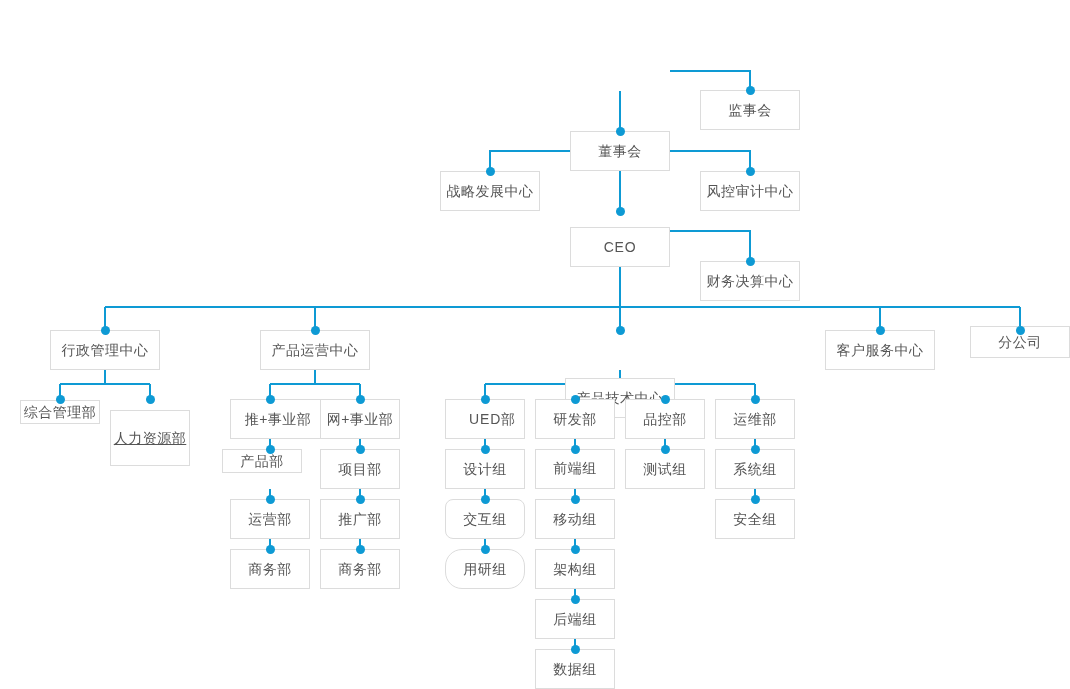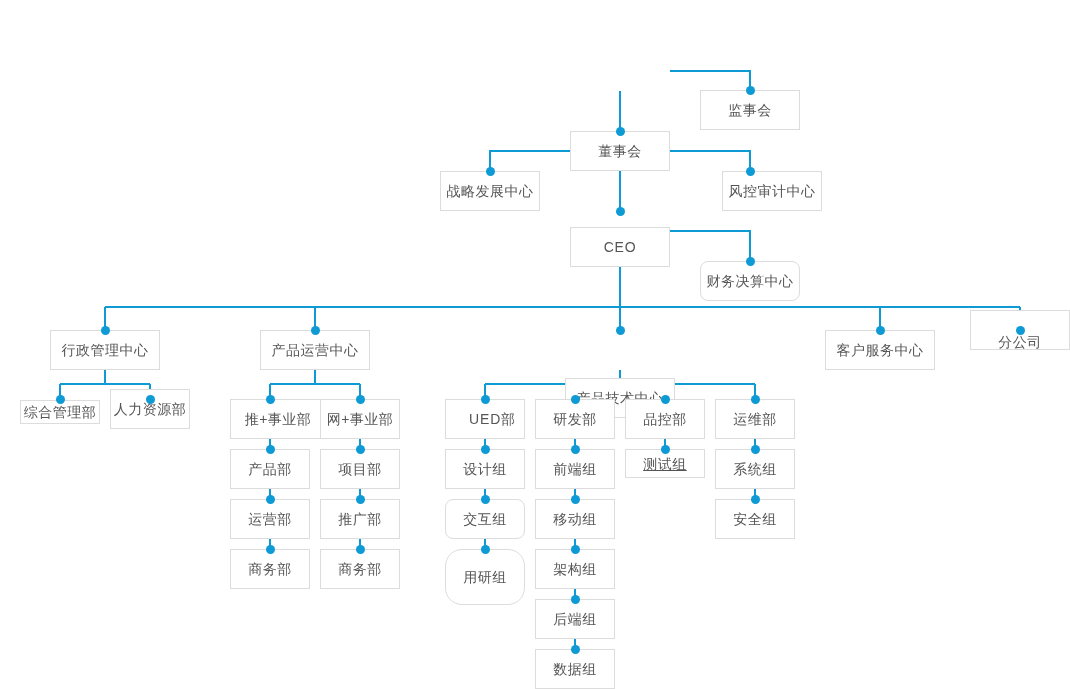--- a/index.html
+++ b/index.html
@@ -110,65 +110,65 @@
     </div>
     <span class="node-dot" style="left: 745.5px; top: 85.5px; background: rgb(14, 154, 212);"></span>
     <div class="org-node" style="left: 570px; top: 131px; width: 100px; height: 40px;">
       <span>董事会</span>
     </div>
     <span class="node-dot" style="left: 615.5px; top: 126.5px; background: rgb(14, 154, 212);"></span>
     <div class="org-node" style="left: 440px; top: 171px; width: 100px; height: 40px;">
       <span>战略发展中心</span>
     </div>
     <span class="node-dot" style="left: 485.5px; top: 166.5px; background: rgb(14, 154, 212);"></span>
-    <div class="org-node" style="left: 700px; top: 171px; width: 100px; height: 40px; margin-left: 22px;">
+    <div class="org-node" style="left: 700px; top: 171px; width: 100px; height: 40px;">
       <span>风控审计中心</span>
     </div>
     <span class="node-dot" style="left: 745.5px; top: 166.5px; background: rgb(14, 154, 212);"></span>
     <div class="org-node latin" style="left: 570px; top: 211px; width: 100px; height: 40px; margin-top: 16px;">
       <span>CEO</span>
     </div>
     <span class="node-dot" style="left: 615.5px; top: 206.5px; background: rgb(14, 154, 212);"></span>
-    <div class="org-node" style="left: 700px; top: 261px; width: 100px; height: 40px; border-radius: 8px;">
+    <div class="org-node" style="left: 700px; top: 261px; width: 100px; height: 40px;">
       <span>财务决算中心</span>
     </div>
     <span class="node-dot" style="left: 745.5px; top: 256.5px; background: rgb(14, 154, 212);"></span>
     <div class="org-node" style="left: 50px; top: 330px; width: 110px; height: 40px;">
       <span>行政管理中心</span>
     </div>
     <span class="node-dot" style="left: 100.5px; top: 325.5px; background: rgb(14, 154, 212);"></span>
     <div class="org-node" style="left: 260px; top: 330px; width: 110px; height: 40px;">
       <span>产品运营中心</span>
     </div>
     <span class="node-dot" style="left: 310.5px; top: 325.5px; background: rgb(14, 154, 212);"></span>
     <div class="org-node" style="left: 565px; top: 330px; width: 110px; height: 40px; margin-top: 48px;">
       <span>产品技术中心</span>
     </div>
     <span class="node-dot" style="left: 615.5px; top: 325.5px; background: rgb(14, 154, 212);"></span>
     <div class="org-node" style="left: 825px; top: 330px; width: 110px; height: 40px;">
       <span>客户服务中心</span>
     </div>
     <span class="node-dot" style="left: 875.5px; top: 325.5px; background: rgb(14, 154, 212);"></span>
-    <div class="org-node" style="left: 970px; top: 310px; width: 100px; height: 40px; align-items: flex-end;">
+    <div class="org-node" style="left: 970px; top: 326px; width: 100px; height: 32px;">
       <span>分公司</span>
     </div>
     <span class="node-dot" style="left: 1015.5px; top: 325.5px; background: rgb(14, 154, 212);"></span>
     <div class="org-node" style="left: 20px; top: 400px; width: 80px; height: 24px;">
       <span>综合管理部</span>
     </div>
     <span class="node-dot" style="left: 55.5px; top: 394.5px; background: rgb(14, 154, 212);"></span>
-    <div class="org-node" style="left: 110px; top: 389px; width: 80px; height: 40px;">
+    <div class="org-node" style="left: 110px; top: 410px; width: 80px; height: 56px; text-decoration: underline;">
       <span>人力资源部</span>
     </div>
     <span class="node-dot" style="left: 145.5px; top: 394.5px; background: rgb(14, 154, 212);"></span>
     <div class="org-node" style="left: 230px; top: 399px; width: 96px; height: 40px;">
       <span>推+事业部</span>
     </div>
     <span class="node-dot" style="left: 265.5px; top: 394.5px; background: rgb(14, 154, 212);"></span>
-    <div class="org-node" style="left: 230px; top: 449px; width: 80px; height: 40px;">
+    <div class="org-node" style="left: 222px; top: 449px; width: 80px; height: 24px;">
       <span>产品部</span>
     </div>
     <span class="node-dot" style="left: 265.5px; top: 444.5px; background: rgb(14, 154, 212);"></span>
     <div class="org-node" style="left: 230px; top: 499px; width: 80px; height: 40px;">
       <span>运营部</span>
     </div>
     <span class="node-dot" style="left: 265.5px; top: 494.5px; background: rgb(14, 154, 212);"></span>
     <div class="org-node" style="left: 230px; top: 549px; width: 80px; height: 40px;">
       <span>商务部</span>
     </div>
@@ -194,29 +194,29 @@
     </div>
     <span class="node-dot" style="left: 480.5px; top: 394.5px; background: rgb(14, 154, 212);"></span>
     <div class="org-node" style="left: 445px; top: 449px; width: 80px; height: 40px;">
       <span>设计组</span>
     </div>
     <span class="node-dot" style="left: 480.5px; top: 444.5px; background: rgb(14, 154, 212);"></span>
     <div class="org-node" style="left: 445px; top: 499px; width: 80px; height: 40px; border-radius: 8px;">
       <span>交互组</span>
     </div>
     <span class="node-dot" style="left: 480.5px; top: 494.5px; background: rgb(14, 154, 212);"></span>
-    <div class="org-node" style="left: 445px; top: 549px; width: 80px; height: 56px; border-radius: 17px;">
+    <div class="org-node" style="left: 445px; top: 549px; width: 80px; height: 40px; border-radius: 17px;">
       <span>用研组</span>
     </div>
     <span class="node-dot" style="left: 480.5px; top: 544.5px; background: rgb(14, 154, 212);"></span>
     <div class="org-node" style="left: 535px; top: 399px; width: 80px; height: 40px;">
       <span>研发部</span>
     </div>
     <span class="node-dot" style="left: 570.5px; top: 394.5px; background: rgb(14, 154, 212);"></span>
-    <div class="org-node" style="left: 535px; top: 449px; width: 80px; height: 40px;">
+    <div class="org-node" style="left: 535px; top: 449px; width: 80px; height: 40px; font-family: Liberation Mono, monospace;">
       <span>前端组</span>
     </div>
     <span class="node-dot" style="left: 570.5px; top: 444.5px; background: rgb(14, 154, 212);"></span>
     <div class="org-node" style="left: 535px; top: 499px; width: 80px; height: 40px;">
       <span>移动组</span>
     </div>
     <span class="node-dot" style="left: 570.5px; top: 494.5px; background: rgb(14, 154, 212);"></span>
     <div class="org-node" style="left: 535px; top: 549px; width: 80px; height: 40px;">
       <span>架构组</span>
     </div>
@@ -226,21 +226,21 @@
     </div>
     <span class="node-dot" style="left: 570.5px; top: 594.5px; background: rgb(14, 154, 212);"></span>
     <div class="org-node" style="left: 535px; top: 649px; width: 80px; height: 40px;">
       <span>数据组</span>
     </div>
     <span class="node-dot" style="left: 570.5px; top: 644.5px; background: rgb(14, 154, 212);"></span>
     <div class="org-node" style="left: 625px; top: 399px; width: 80px; height: 40px;">
       <span>品控部</span>
     </div>
     <span class="node-dot" style="left: 660.5px; top: 394.5px; background: rgb(14, 154, 212);"></span>
-    <div class="org-node" style="left: 625px; top: 449px; width: 80px; height: 29px; text-decoration: underline;">
+    <div class="org-node" style="left: 625px; top: 449px; width: 80px; height: 40px;">
       <span>测试组</span>
     </div>
     <span class="node-dot" style="left: 660.5px; top: 444.5px; background: rgb(14, 154, 212);"></span>
     <div class="org-node" style="left: 715px; top: 399px; width: 80px; height: 40px;">
       <span>运维部</span>
     </div>
     <span class="node-dot" style="left: 750.5px; top: 394.5px; background: rgb(14, 154, 212);"></span>
     <div class="org-node" style="left: 715px; top: 449px; width: 80px; height: 40px;">
       <span>系统组</span>
     </div>

